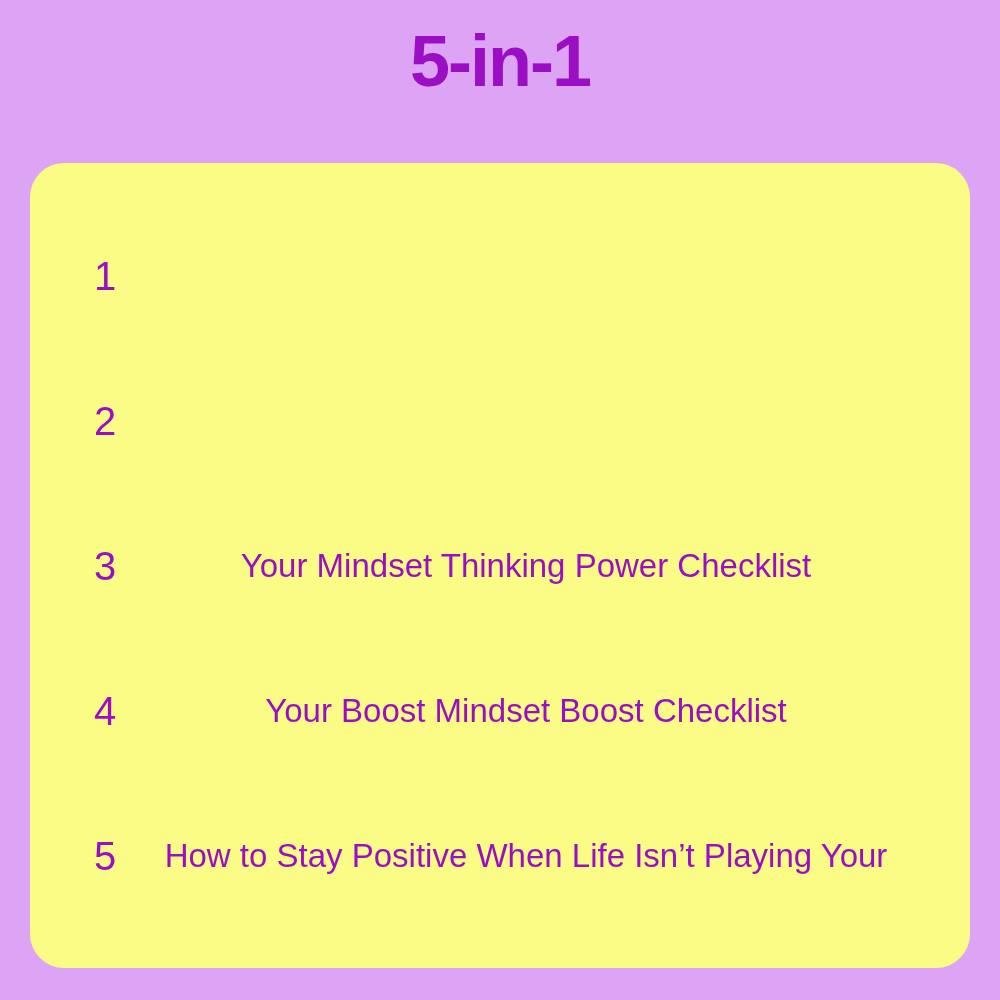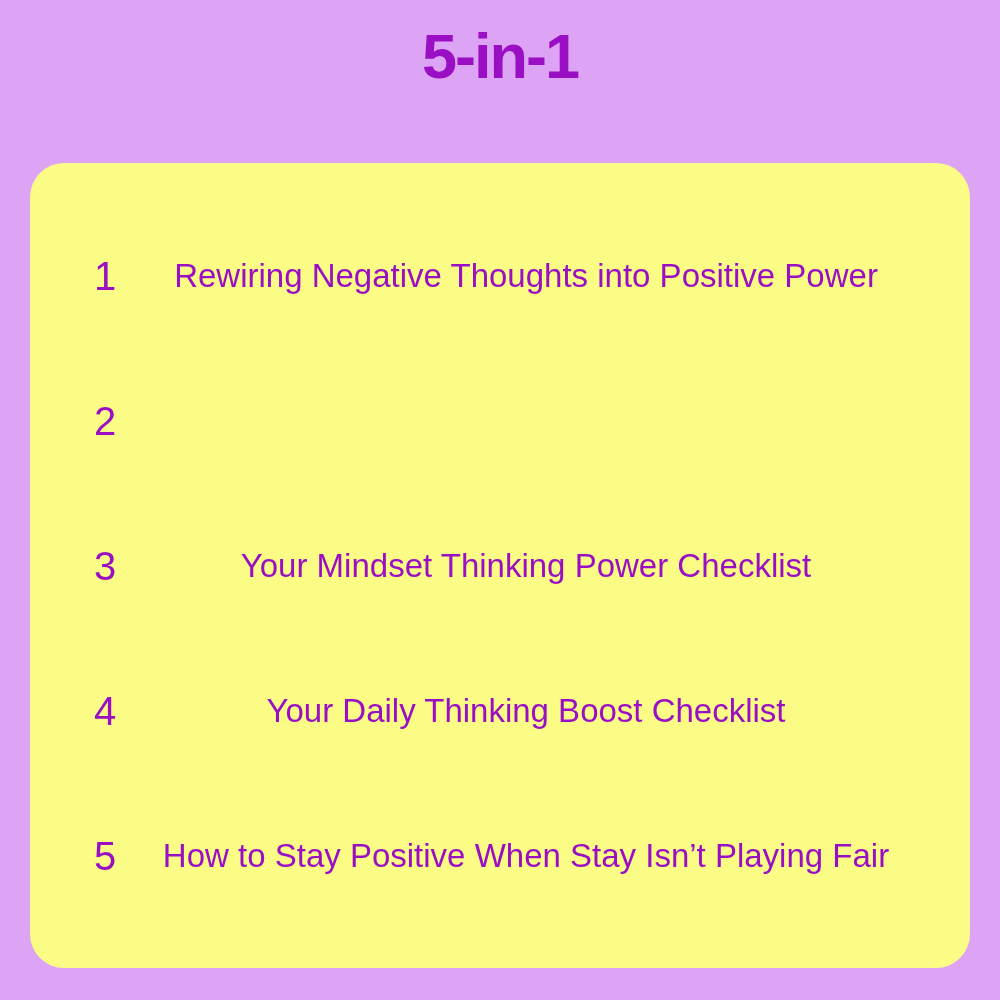--- a/index.html
+++ b/index.html
@@ -18,21 +18,21 @@
     width: 1000px;
     height: 1000px;
     box-sizing: border-box;
   }
   .headline {
     position: absolute;
     top: 22px;
     left: 0;
     width: 1000px;
     text-align: center;
-    font-size: 63px;
+    font-size: 72px;
     font-weight: bold;
     color: #9b0fc4;
     letter-spacing: -2px;
     line-height: 1.1;
   }
   .card {
     position: absolute;
     left: 30px;
     top: 163px;
     width: 940px;
@@ -73,36 +73,35 @@
 <body>
 
 <div class="page">
 
   <div class="headline">5-in-1</div>
 
   <div class="card">
 
     <div class="row">
       <div class="num">1</div>
-      <div class="title">Rewiring Negative Thoughts into Positive Power</div>
     </div>
 
     <div class="row">
       <div class="num">2</div>
     </div>
 
     <div class="row">
       <div class="num">3</div>
       <div class="title">Your Mindset Thinking Power Checklist</div>
     </div>
 
     <div class="row">
       <div class="num">4</div>
-      <div class="title">Your Daily Thinking Boost Checklist</div>
+      <div class="title">Your Boost Mindset Boost Checklist</div>
     </div>
 
     <div class="row">
       <div class="num">5</div>
-      <div class="title">How to Stay Positive When Stay Isn’t Playing Fair</div>
+      <div class="title">How to Stay Positive When Life Isn’t Playing Your</div>
     </div>
 
   </div>
 </div>
 
 </body></html>

